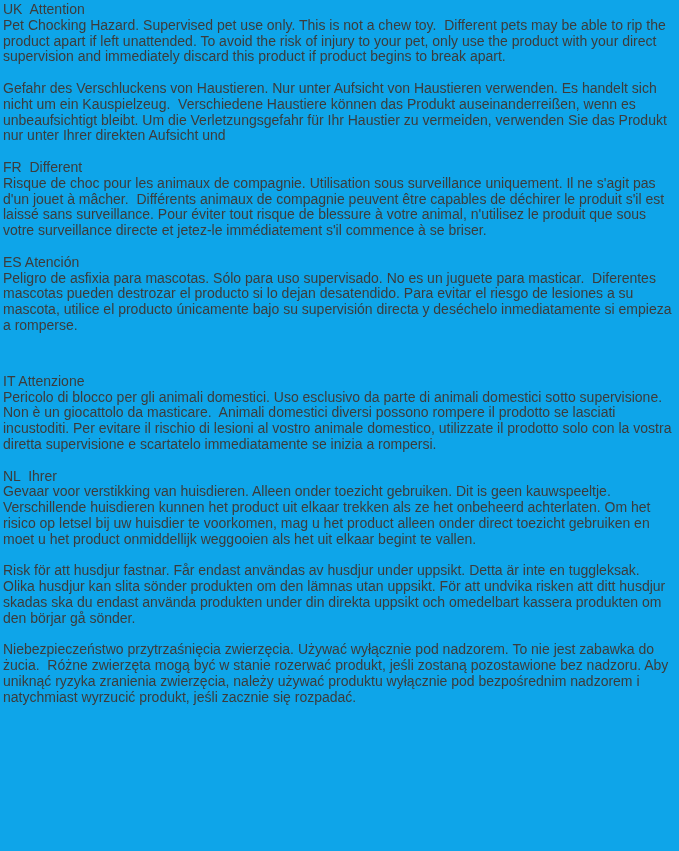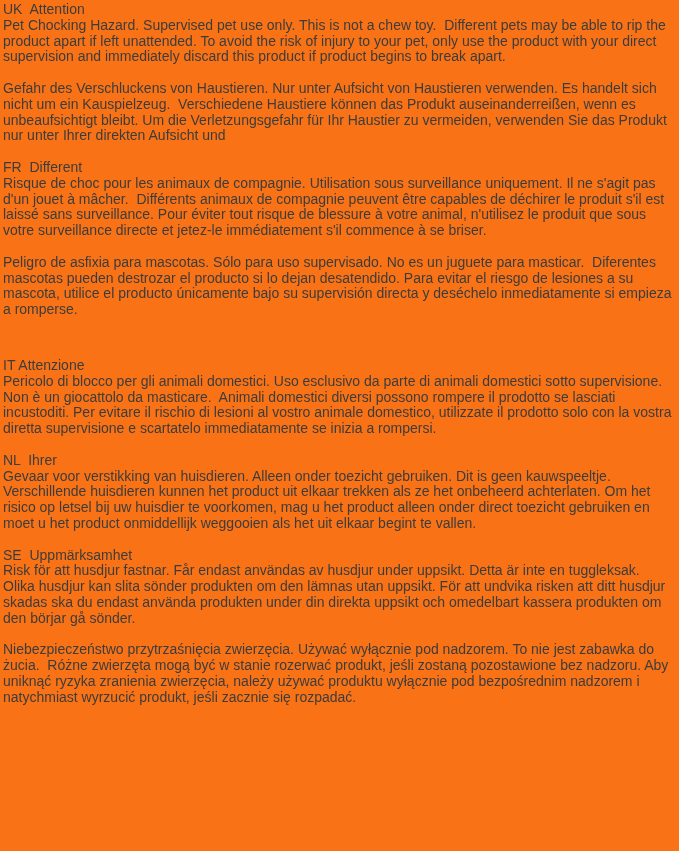--- a/index.html
+++ b/index.html
@@ -9,21 +9,21 @@
   }
   .page {
     width: 679px;
     min-height: 851px;
     box-sizing: border-box;
     padding: 2px 3px 0 3px;
     font-family: "Liberation Sans", sans-serif;
     font-size: 14px;
     line-height: 15.8px;
     color: #3c3c3c;
-    background: #f97316;
+    background: #0ea5e9;
   }
   .warning-section {
     margin: 0 0 15.8px 0;
   }
   .warning-section.extra-gap {
     margin-top: 40px;
   }
   .section-heading,
   .section-body {
     white-space: pre-wrap;
@@ -43,35 +43,35 @@
   <section class="warning-section">
     <div class="section-body">Gefahr des Verschluckens von Haustieren. Nur unter Aufsicht von Haustieren verwenden. Es handelt sich nicht um ein Kauspielzeug.  Verschiedene Haustiere können das Produkt auseinanderreißen, wenn es unbeaufsichtigt bleibt. Um die Verletzungsgefahr für Ihr Haustier zu vermeiden, verwenden Sie das Produkt nur unter Ihrer direkten Aufsicht und</div>
   </section>
 
   <section class="warning-section">
     <div class="section-heading">FR  Different</div>
     <div class="section-body">Risque de choc pour les animaux de compagnie. Utilisation sous surveillance uniquement. Il ne s'agit pas d'un jouet à mâcher.  Différents animaux de compagnie peuvent être capables de déchirer le produit s'il est laissé sans surveillance. Pour éviter tout risque de blessure à votre animal, n'utilisez le produit que sous votre surveillance directe et jetez-le immédiatement s'il commence à se briser.</div>
   </section>
 
   <section class="warning-section">
+    <div class="section-heading">ES Atención</div>
     <div class="section-body">Peligro de asfixia para mascotas. Sólo para uso supervisado. No es un juguete para masticar.  Diferentes mascotas pueden destrozar el producto si lo dejan desatendido. Para evitar el riesgo de lesiones a su mascota, utilice el producto únicamente bajo su supervisión directa y deséchelo inmediatamente si empieza a romperse.</div>
   </section>
 
   <section class="warning-section extra-gap">
     <div class="section-heading">IT Attenzione</div>
     <div class="section-body">Pericolo di blocco per gli animali domestici. Uso esclusivo da parte di animali domestici sotto supervisione. Non è un giocattolo da masticare.  Animali domestici diversi possono rompere il prodotto se lasciati incustoditi. Per evitare il rischio di lesioni al vostro animale domestico, utilizzate il prodotto solo con la vostra diretta supervisione e scartatelo immediatamente se inizia a rompersi.</div>
   </section>
 
   <section class="warning-section">
     <div class="section-heading">NL  Ihrer</div>
     <div class="section-body">Gevaar voor verstikking van huisdieren. Alleen onder toezicht gebruiken. Dit is geen kauwspeeltje.  Verschillende huisdieren kunnen het product uit elkaar trekken als ze het onbeheerd achterlaten. Om het risico op letsel bij uw huisdier te voorkomen, mag u het product alleen onder direct toezicht gebruiken en moet u het product onmiddellijk weggooien als het uit elkaar begint te vallen.</div>
   </section>
 
   <section class="warning-section">
-    <div class="section-heading">SE  Uppmärksamhet</div>
     <div class="section-body">Risk för att husdjur fastnar. Får endast användas av husdjur under uppsikt. Detta är inte en tuggleksak.  Olika husdjur kan slita sönder produkten om den lämnas utan uppsikt. För att undvika risken att ditt husdjur skadas ska du endast använda produkten under din direkta uppsikt och omedelbart kassera produkten om den börjar gå sönder.</div>
   </section>
 
   <section class="warning-section">
     <div class="section-body">Niebezpieczeństwo przytrzaśnięcia zwierzęcia. Używać wyłącznie pod nadzorem. To nie jest zabawka do żucia.  Różne zwierzęta mogą być w stanie rozerwać produkt, jeśli zostaną pozostawione bez nadzoru. Aby uniknąć ryzyka zranienia zwierzęcia, należy używać produktu wyłącznie pod bezpośrednim nadzorem i natychmiast wyrzucić produkt, jeśli zacznie się rozpadać.</div>
   </section>
 
 </div>
 
 </body></html>

